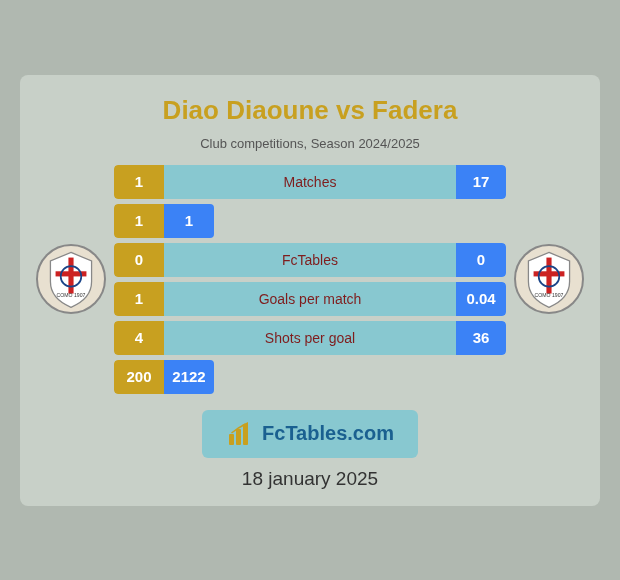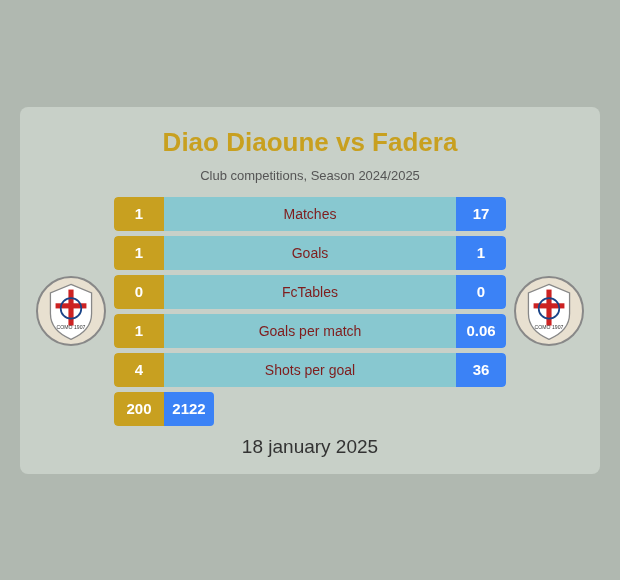--- a/index.html
+++ b/index.html
@@ -151,32 +151,31 @@
     </div>
 
     <div class="stats-column" id="stats-column">
     <div class="stat-row">
           <div class="stat-left">1</div>
           <div class="stat-center">Matches</div>
           <div class="stat-right">17</div>
         </div>
         <div class="stat-row">
           <div class="stat-left">1</div>
-          <div class="stat-center">Goals</div>
           <div class="stat-right">1</div>
         </div>
         <div class="stat-row">
           <div class="stat-left">0</div>
           <div class="stat-center">FcTables</div>
           <div class="stat-right">0</div>
         </div>
         <div class="stat-row">
           <div class="stat-left">1</div>
           <div class="stat-center">Goals per match</div>
-          <div class="stat-right">0.06</div>
+          <div class="stat-right">0.04</div>
         </div>
         <div class="stat-row">
           <div class="stat-left">4</div>
           <div class="stat-center">Shots per goal</div>
           <div class="stat-right">36</div>
         </div>
         <div class="stat-row">
           <div class="stat-left">200</div>
           <div class="stat-right">2122</div>
         </div>
@@ -186,15 +185,27 @@
       <svg viewBox="0 0 60 70" width="56" height="60" xmlns="http://www.w3.org/2000/svg">
         <path d="M30 4 L54 14 L54 38 Q54 58 30 68 Q6 58 6 38 L6 14 Z" fill="#fff" stroke="#888" stroke-width="1.5"></path>
         <rect x="27" y="10" width="6" height="42" fill="#cc2222"></rect>
         <rect x="12" y="26" width="36" height="6" fill="#cc2222"></rect>
         <circle cx="30" cy="32" r="12" fill="none" stroke="#1a4488" stroke-width="2"></circle>
         <text x="30" y="56" text-anchor="middle" font-size="6" fill="#333" font-family="Arial">COMO 1907</text>
       </svg>
     </div>
   </div>
 
+  <div class="fctables-logo">
+    <div class="logo-icon">
+      <svg width="28" height="28" viewBox="0 0 28 28" xmlns="http://www.w3.org/2000/svg">
+        <rect x="3" y="14" width="5" height="11" fill="#c8a020" rx="1"></rect>
+        <rect x="10" y="9" width="5" height="16" fill="#c8a020" rx="1"></rect>
+        <rect x="17" y="5" width="5" height="20" fill="#c8a020" rx="1"></rect>
+        <polyline points="5.5,13 12.5,8 19.5,4" fill="none" stroke="#c8a020" stroke-width="1.5"></polyline>
+        <polygon points="22,2 22,8 16,5" fill="#c8a020"></polygon>
+      </svg>
+    </div>
+    <div class="logo-text">FcTables.com</div>
+  </div>
 
   <div class="date-text">18 january 2025</div>
 </div>
 
 </body></html>

